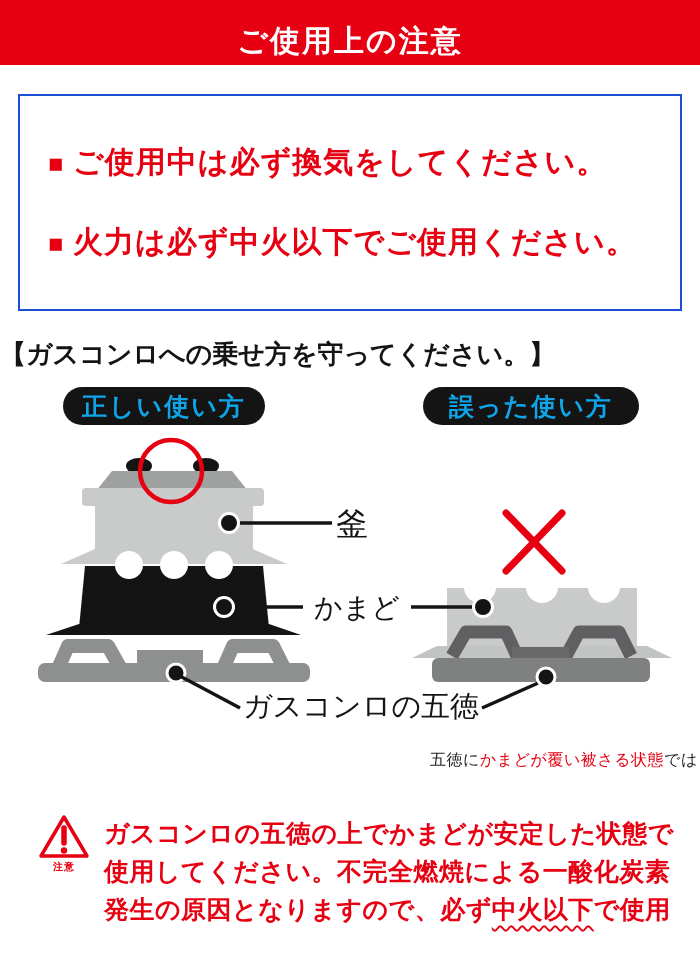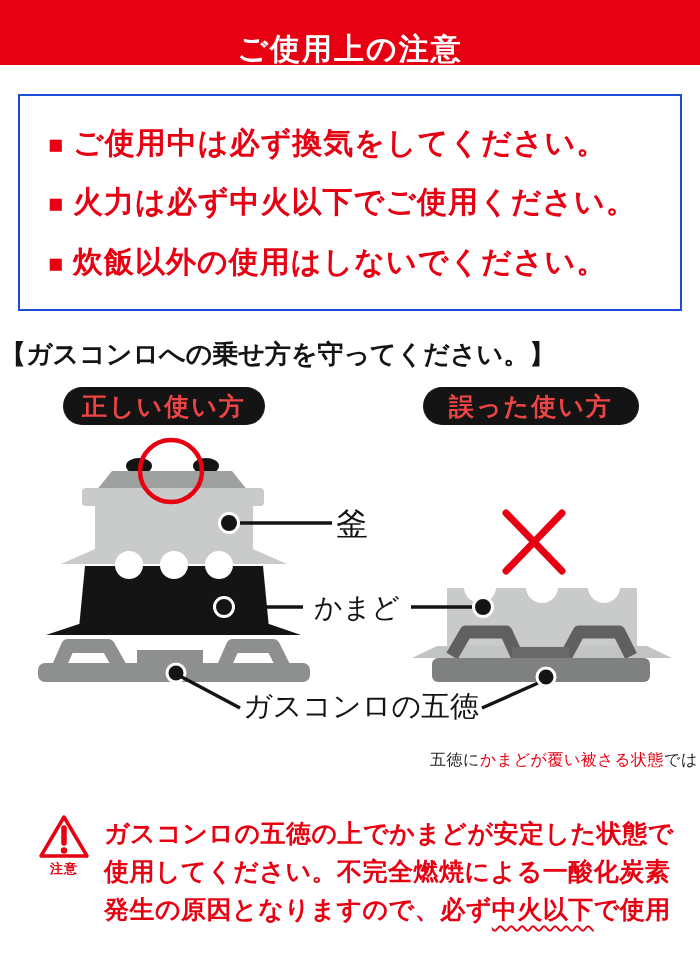--- a/index.html
+++ b/index.html
@@ -1,68 +1,65 @@
 <!DOCTYPE html>
 <html><head>
 <meta charset="utf-8">
 <style>
   html,body { margin:0; padding:0; background:#fff; font-family:"Liberation Sans", sans-serif; }
   .page { position:relative; width:700px; height:980px; background:#fff; overflow:hidden; }
 
   .banner { position:absolute; top:0; left:0; width:700px; height:65px; background:#e60012; }
-  .banner .title { margin:16px; color:#fff; font-size:30px; line-height:65px; text-align:center; font-weight:bold; letter-spacing:2px; }
+  .banner .title { margin:8px; color:#fff; font-size:30px; line-height:65px; text-align:center; font-weight:bold; letter-spacing:2px; }
 
   .warn-box { position:absolute; left:18px; top:94px; width:664px; height:217px; border:2px solid #1d4ed8;
               box-sizing:border-box; display:flex; flex-direction:column; justify-content:space-evenly;
               padding:8px 0 8px 28px; background:#fff; }
   .warn-item { color:#e60012; font-weight:bold; font-size:30px; letter-spacing:1px; white-space:nowrap; }
   .warn-item .bullet { font-size:25px; margin-right:9px; }
 
   .sec-heading { position:absolute; top:337px; left:0; width:700px; 
                  font-size:26px; font-weight:bold; color:#141414; white-space:nowrap; }
 
   .pill { position:absolute; top:387px; height:38px; line-height:38px; border-radius:19px; background:#141414;
-          color:#ef4444; font-weight:bold; font-size:25px; letter-spacing:2px; white-space:nowrap; }
+          color:#0ea5e9; font-weight:bold; font-size:25px; letter-spacing:2px; white-space:nowrap; }
   .pill-correct { left:63px; padding:0 19px; }
   .pill-wrong   { left:423px; padding:0 26px; }
 
   .diagram-svg { position:absolute; left:0; top:425px; }
   .diagram-svg text { font-family:"Liberation Sans", sans-serif; fill:#141414; }
 
   .caption { position:absolute; font-size:16px; line-height:27px; color:#222; letter-spacing:0.5px; white-space:nowrap; }
   .caption-correct { left:45px;  top:746px; }
   .caption-wrong   { left:430px; top:746px;text-align:center; }
   .caption .hl { color:#e60012; }
 
   .notice-icon { position:absolute; left:38px; top:812px; }
   .notice-icon-label { position:absolute; left:38px; top:860px; width:52px; text-align:center;
-                       color:#e60012; font-size:13px; font-weight:bold; letter-spacing:1px; }
+                       color:#e60012; font-size:10px; font-weight:bold; letter-spacing:1px; }
   .notice-text { position:absolute; left:104px; top:815px; width:585px; color:#e60012; font-weight:bold;
                  font-size:25px; line-height:38px; letter-spacing:0.5px; white-space:nowrap;font-family:Liberation Serif, serif; }
   .wavy { text-decoration-line:underline; text-decoration-style:wavy; text-decoration-color:#e60012;
           text-decoration-thickness:2px; text-underline-offset:7px; }
 </style>
 </head>
 <body>
 
 <div class="page">
 
   <header class="banner">
     <h1 class="title">ご使用上の注意</h1>
   </header>
 
   <div class="warn-box">
     <div class="warn-item">
       <span class="bullet">■</span><span>ご使用中は必ず換気をしてください。</span>
     </div>
     <div class="warn-item">
       <span class="bullet">■</span><span>火力は必ず中火以下でご使用ください。</span>
-    </div>
-    <div class="warn-item">
-      <span class="bullet">■</span><span>炊飯以外の使用はしないでください。</span>
     </div>
   </div>
 
   <div class="sec-heading">【ガスコンロへの乗せ方を守ってください。】</div>
 
   <div class="pill pill-correct">正しい使い方</div>
   <div class="pill pill-wrong">誤った使い方</div>
 
   <svg class="diagram-svg" width="700" height="320" viewBox="0 0 700 320">
 

